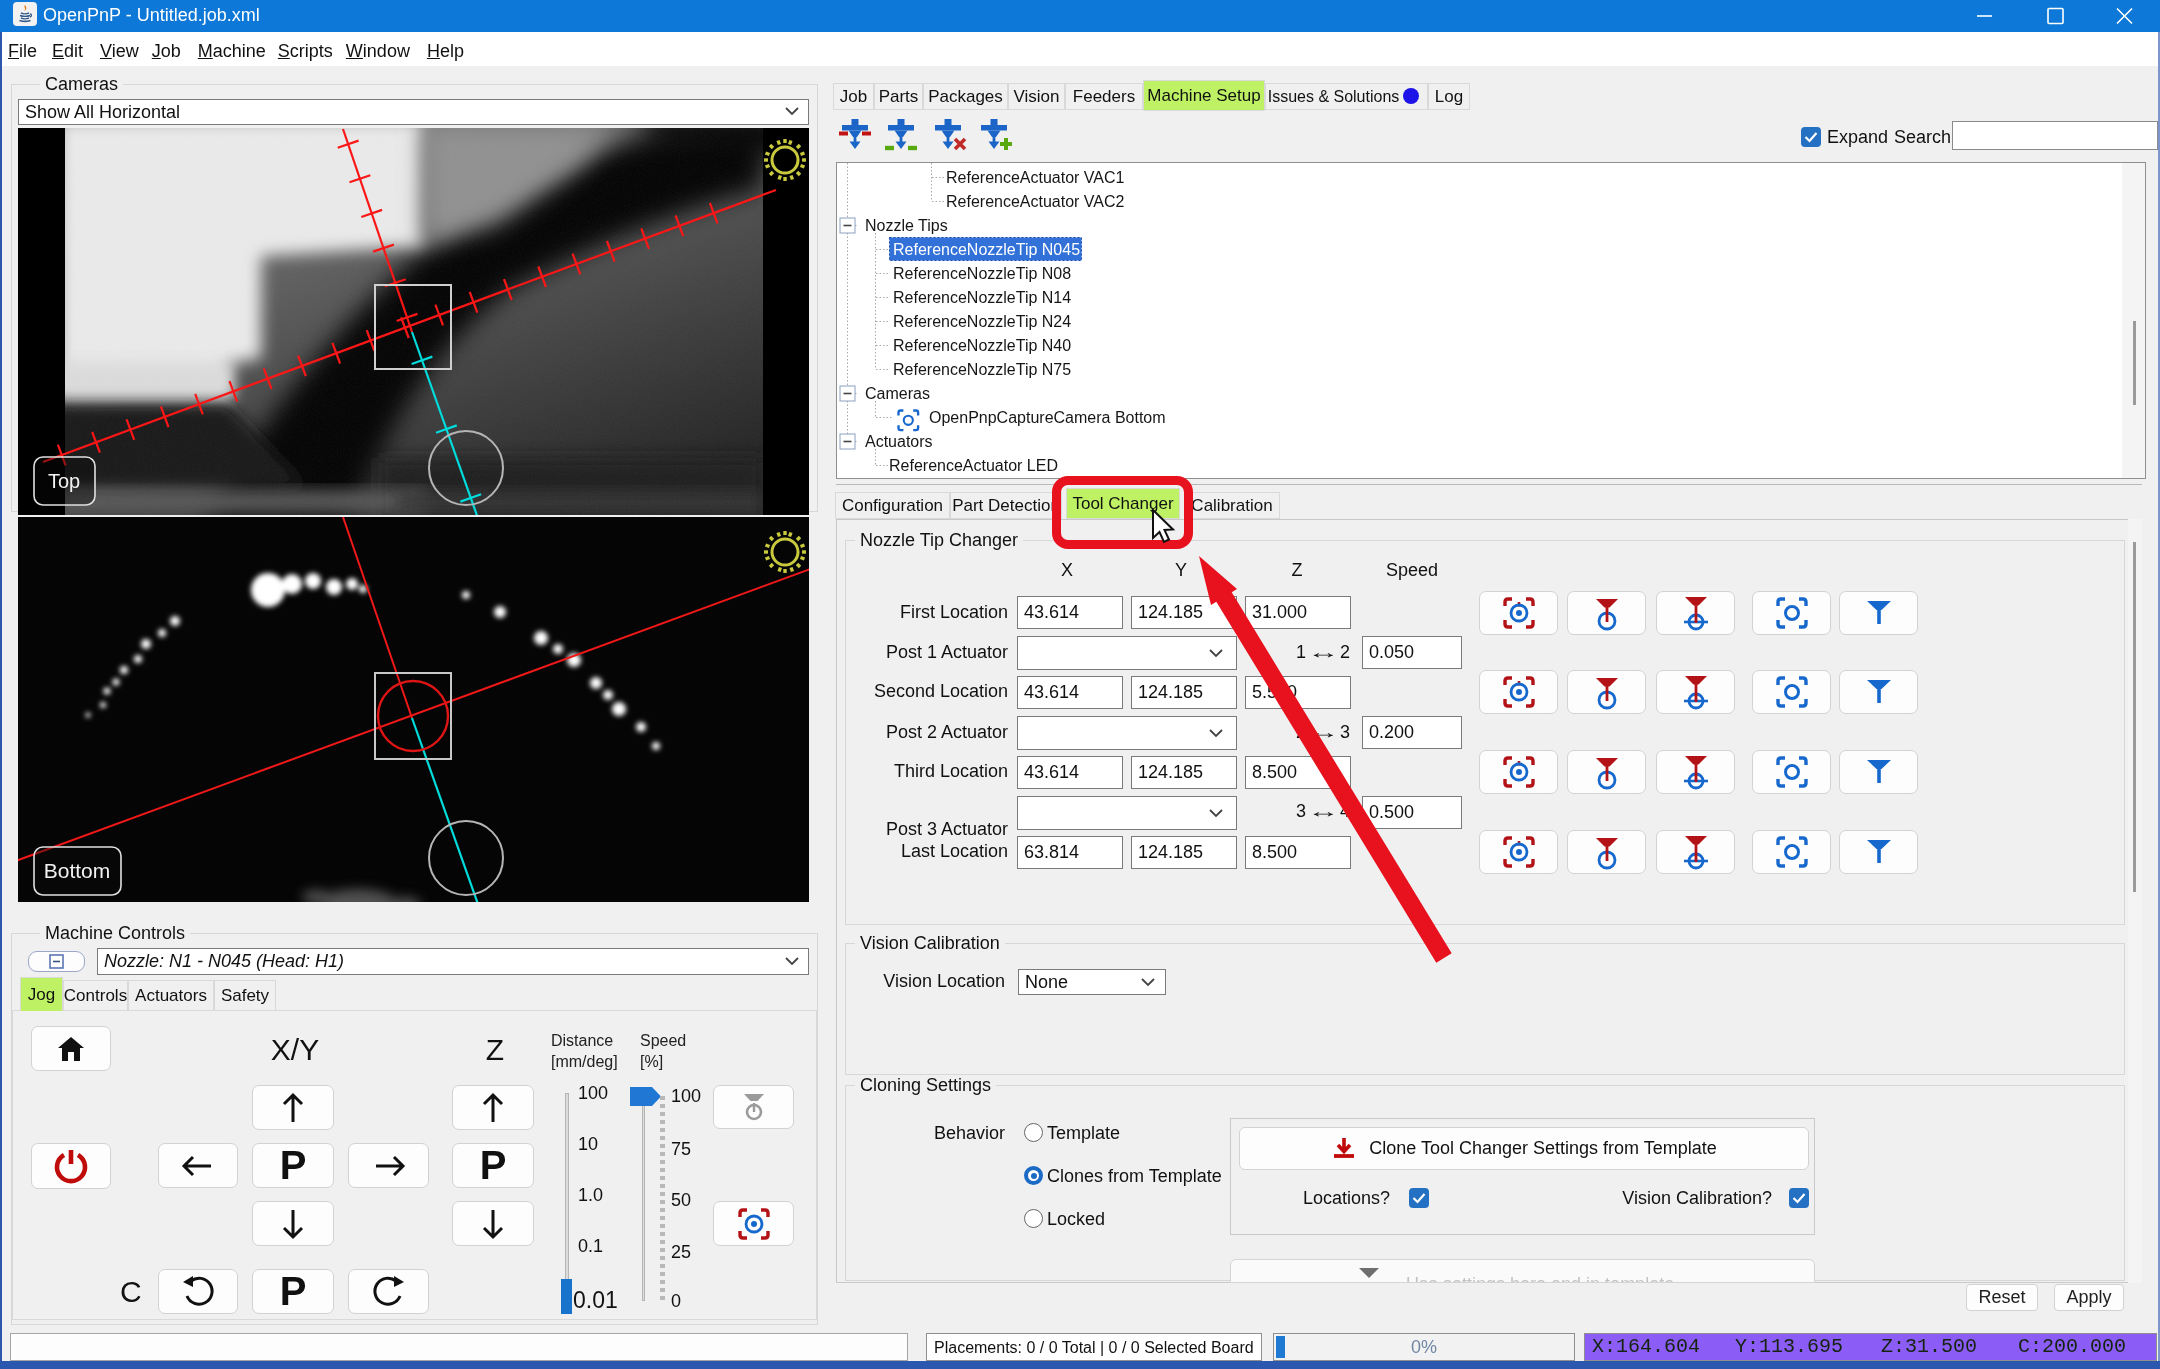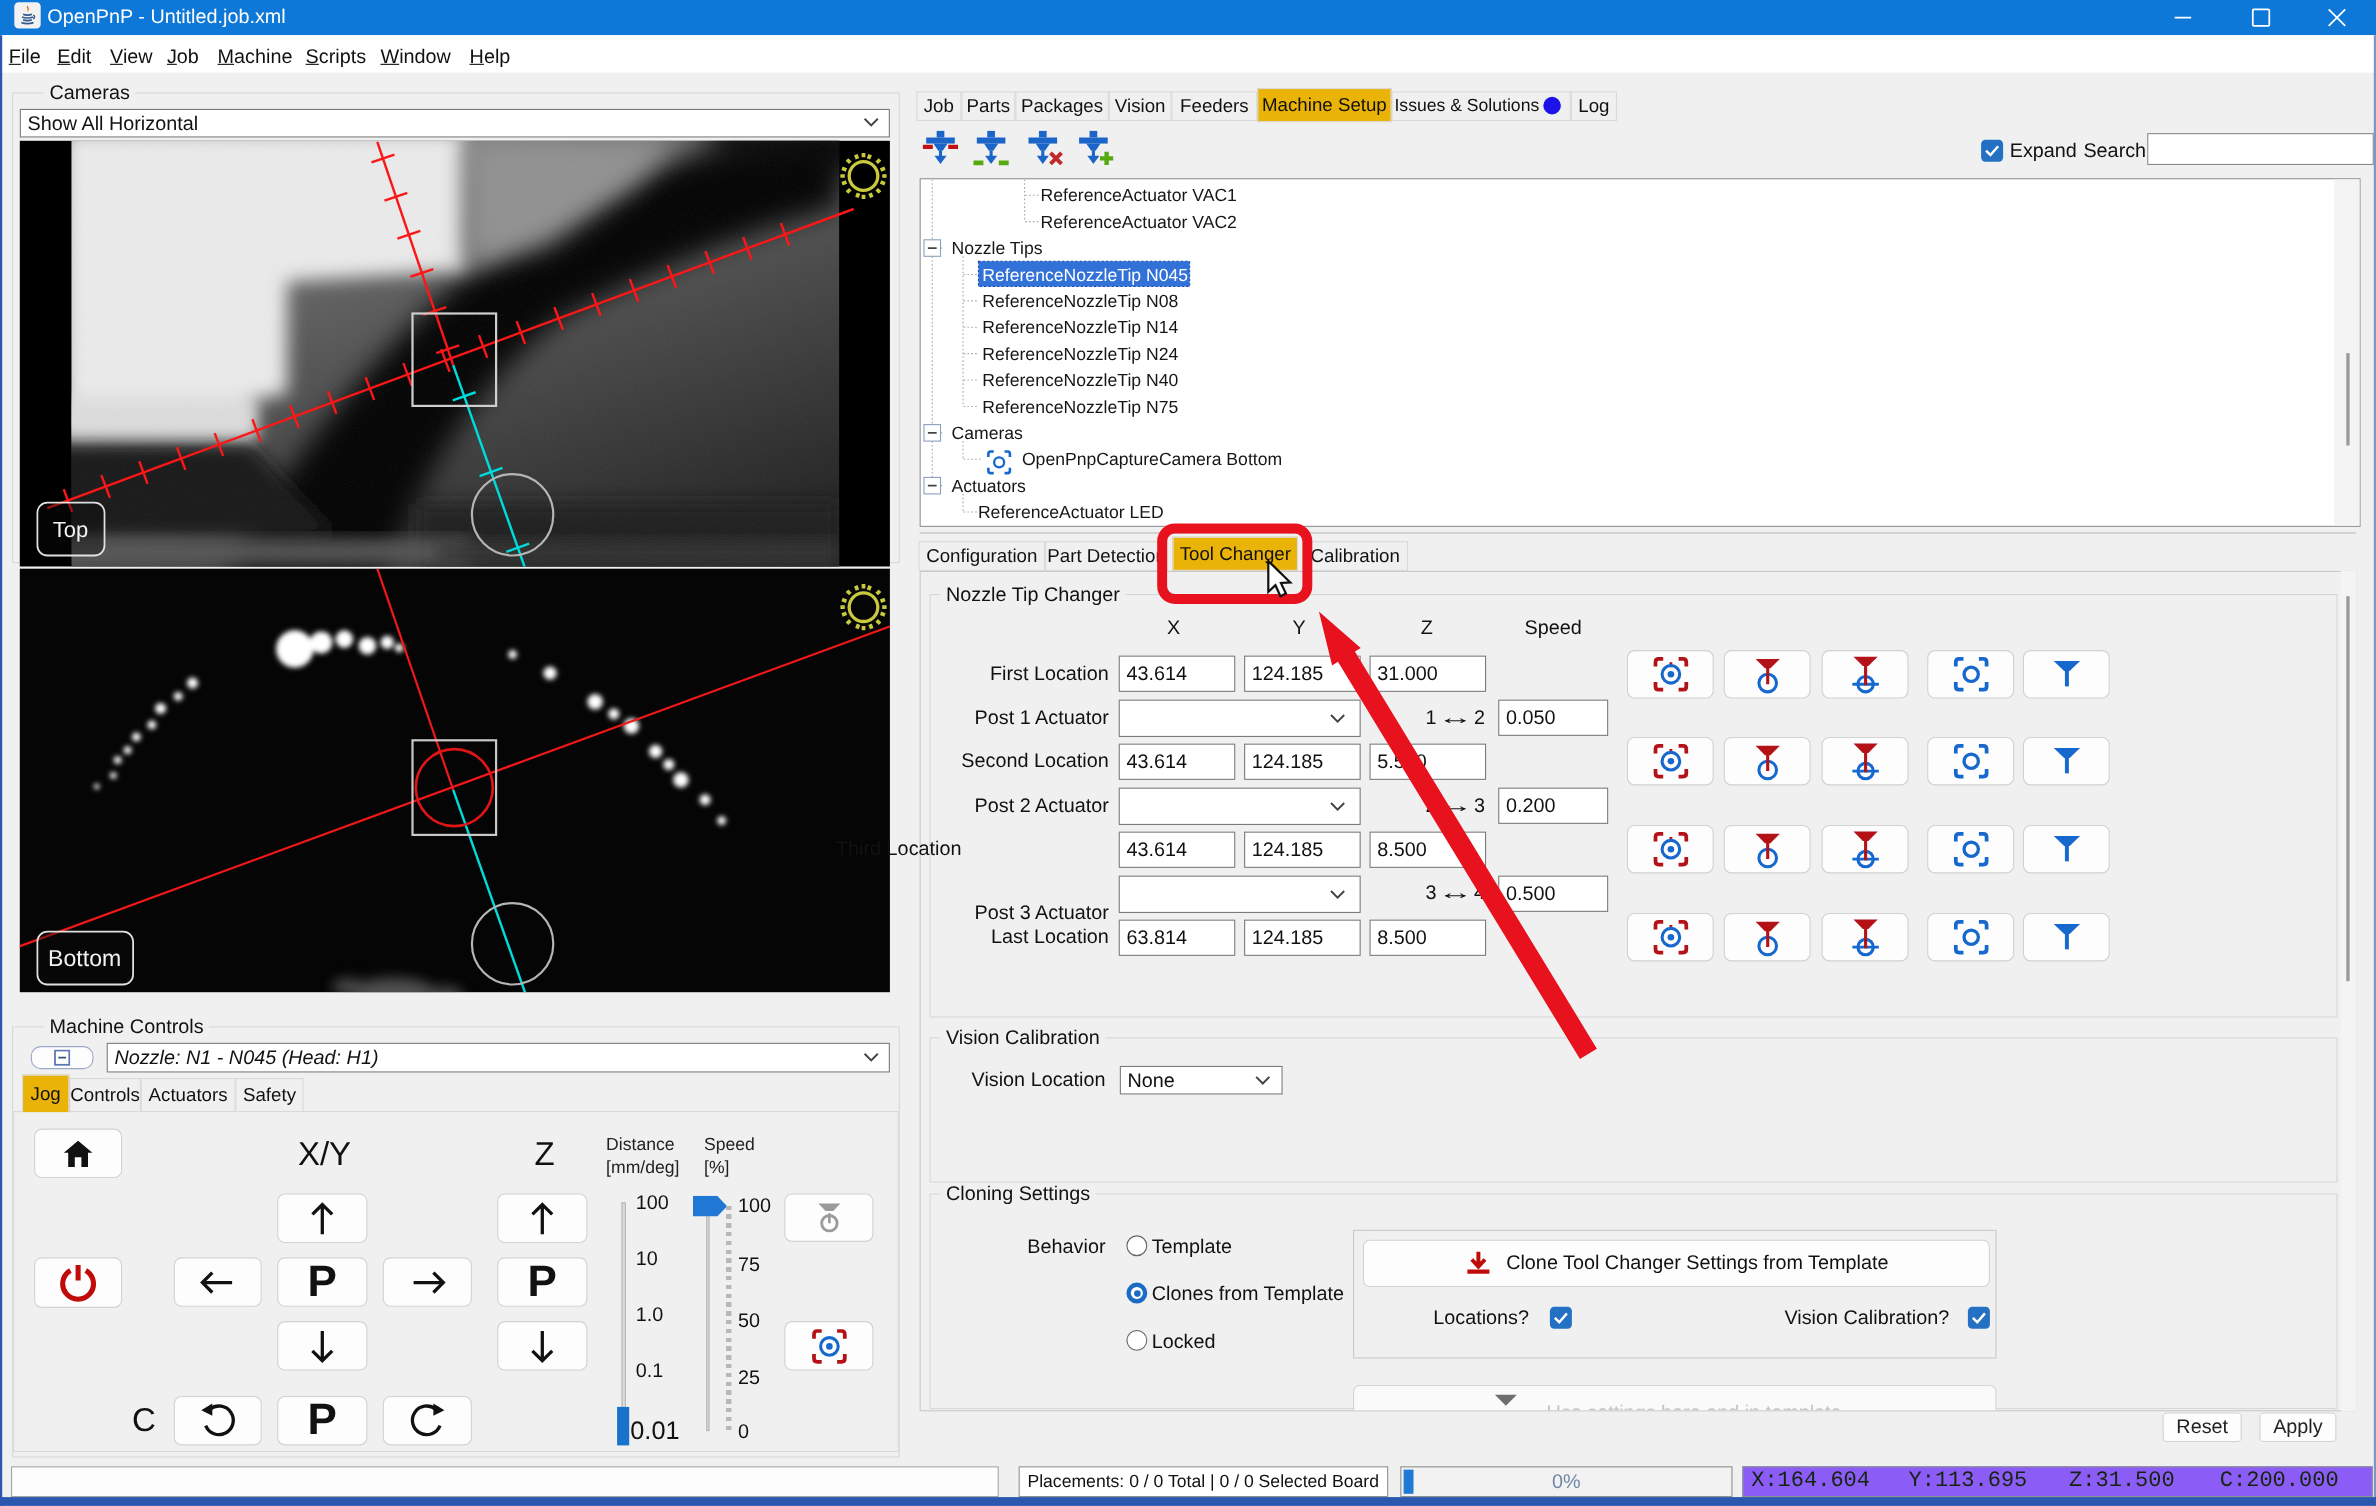--- a/index.html
+++ b/index.html
@@ -3,21 +3,21 @@
 <style>
 *{margin:0;padding:0;box-sizing:border-box;}
 html,body{width:2160px;height:1369px;overflow:hidden;}
 body{font-family:"Liberation Sans",sans-serif;background:#f0f0f0;position:relative;}
 .abs{position:absolute;}
 .btn{position:absolute;background:#fdfdfd;border:1px solid #d2d2d2;border-radius:7px;display:flex;align-items:center;justify-content:center;}
 .fld{position:absolute;background:#fff;border:1px solid #7a7a7a;font-size:18px;color:#111;display:flex;align-items:center;padding-left:6px;}
 .grp{position:absolute;border:1px solid #d7d7d7;}
 .grplbl{position:absolute;background:#f0f0f0;padding:0 5px;font-size:18px;color:#111;line-height:17px;}
 .tab{position:absolute;background:#f0f0f0;border:1px solid #d9d9d9;display:flex;align-items:center;justify-content:center;font-size:17px;color:#111;white-space:nowrap;}
-.tabsel{background:#eab308;}
+.tabsel{background:#bef264;}
 </style></head>
 <body>
 
 <div class="abs" style="left:0;top:0;width:2160px;height:32px;background:#0d78d7;"></div>
 <div class="abs" style="left:13px;top:2px;width:24px;height:24px;background:#f2f2f2;border-radius:4px;">
 <svg width="24" height="24" viewBox="0 0 24 24">
       <path d="M12 3 C10 5 14 6 11 9 C15 7 13 5 12 3Z" fill="#e76f00"></path>
       <path d="M8 11c2 1 6 1 8 0M7 13.5c2.5 1.2 7.5 1.2 10 0M8 16c2 1 6 1 8 0" stroke="#355a8c" stroke-width="1.4" fill="none"></path>
       <path d="M17 12c2 0 2 2.5 0 3" stroke="#355a8c" stroke-width="1.3" fill="none"></path>
       <path d="M6.5 18.5c3 1 8 1 11 0" stroke="#355a8c" stroke-width="1.6" fill="none"></path>
@@ -461,21 +461,21 @@
 <div class="grp" style="left:845px;top:540px;width:1280px;height:385px;"></div>
 <div class="grplbl" style="left:855px;top:532px;">Nozzle Tip Changer</div>
 <div class="abs" style="left:1037px;top:560px;width:60px;text-align:center;font-size:18px;color:#111;">X</div>
 <div class="abs" style="left:1151px;top:560px;width:60px;text-align:center;font-size:18px;color:#111;">Y</div>
 <div class="abs" style="left:1267px;top:560px;width:60px;text-align:center;font-size:18px;color:#111;">Z</div>
 <div class="abs" style="left:1372px;top:560px;width:80px;text-align:center;font-size:18px;color:#111;">Speed</div>
 <div class="abs" style="left:760px;top:602px;width:248px;text-align:right;font-size:18px;color:#111;">First Location</div>
 <div class="abs" style="left:760px;top:642px;width:248px;text-align:right;font-size:18px;color:#111;">Post 1 Actuator</div>
 <div class="abs" style="left:760px;top:681px;width:248px;text-align:right;font-size:18px;color:#111;">Second Location</div>
 <div class="abs" style="left:760px;top:722px;width:248px;text-align:right;font-size:18px;color:#111;">Post 2 Actuator</div>
-<div class="abs" style="left:760px;top:761px;width:248px;text-align:left;font-size:18px;color:#111;">Third Location</div>
+<div class="abs" style="left:760px;top:761px;width:248px;text-align:right;font-size:18px;color:#111;">Third Location</div>
 <div class="abs" style="left:760px;top:819px;width:248px;text-align:right;font-size:18px;color:#111;">Post 3 Actuator</div>
 <div class="abs" style="left:760px;top:841px;width:248px;text-align:right;font-size:18px;color:#111;">Last Location</div>
 <div class="fld" style="left:1017px;top:596px;width:106px;height:33px;">43.614</div>
 <div class="fld" style="left:1131px;top:596px;width:106px;height:33px;">124.185</div>
 <div class="fld" style="left:1245px;top:596px;width:106px;height:33px;">31.000</div>
 <div class="fld" style="left:1017px;top:636px;width:220px;height:34px;"></div>
 <svg class="abs" style="left:1208px;top:647px;" width="16" height="12" viewBox="0 0 16 12">
     <path d="M2 3 L8 9 L14 3" stroke="#444" stroke-width="1.8" fill="none"></path>
   </svg>
 <div class="abs" style="left:1250px;top:642px;width:100px;text-align:right;font-size:18px;color:#111;">1 <span style="display:inline-block;transform:scaleX(1.8);margin:0 3px;">↔</span> 2</div>

